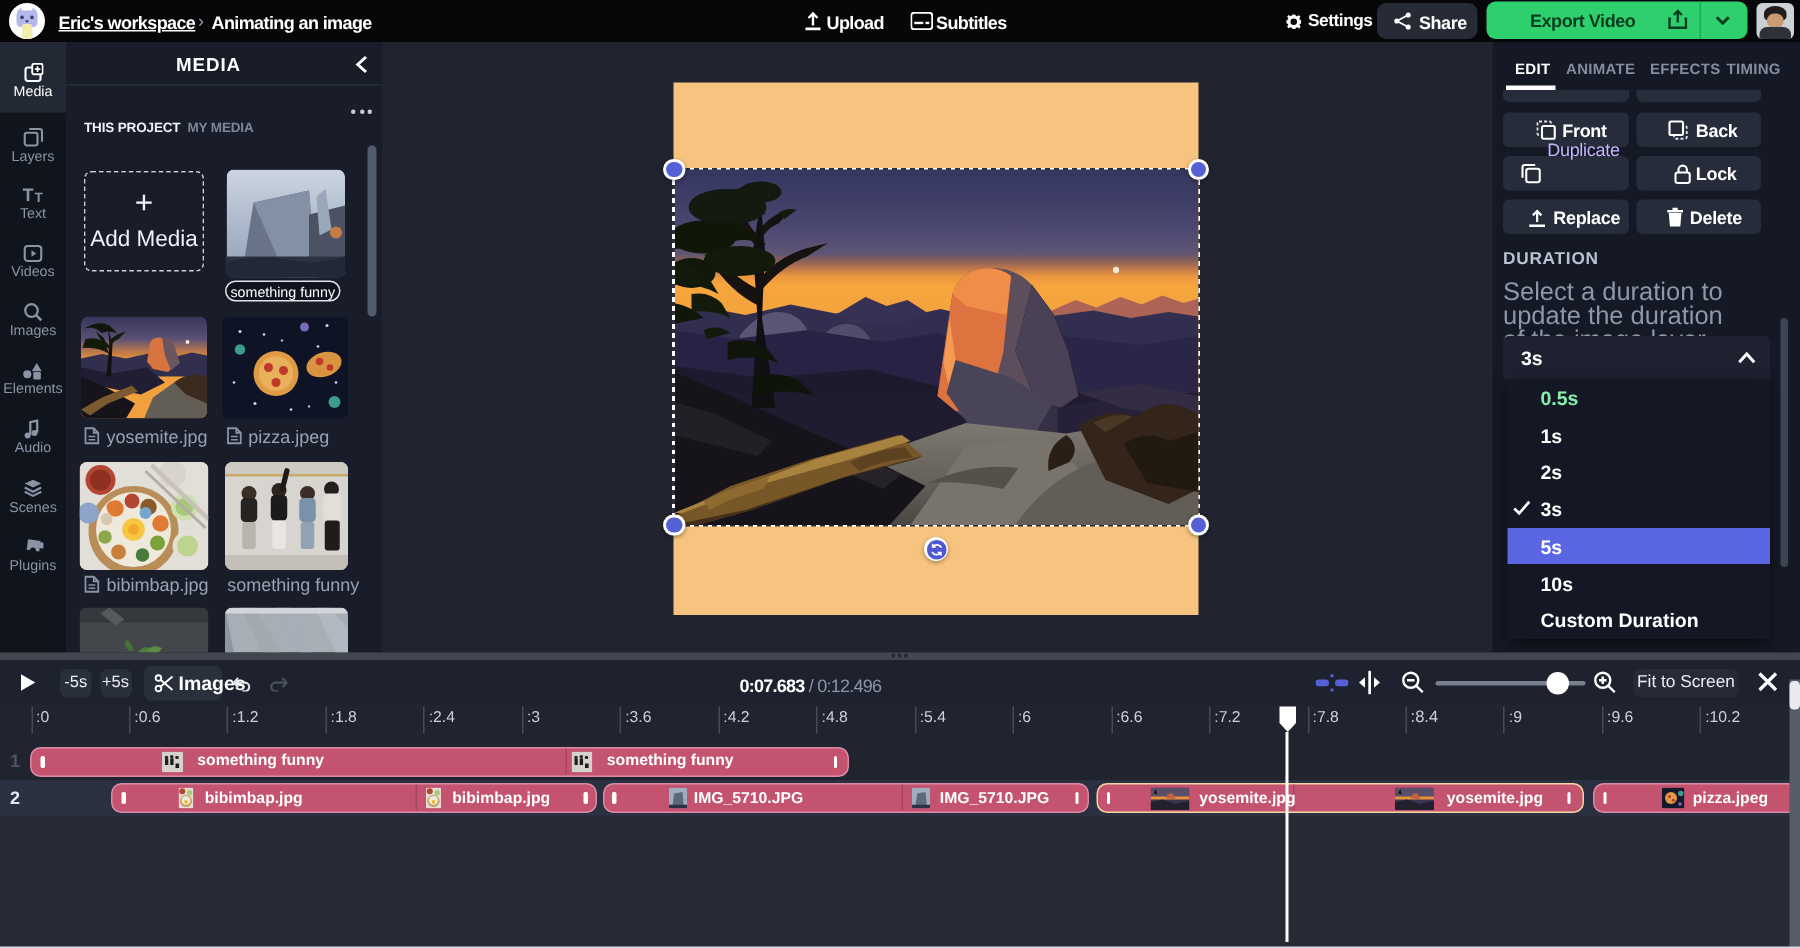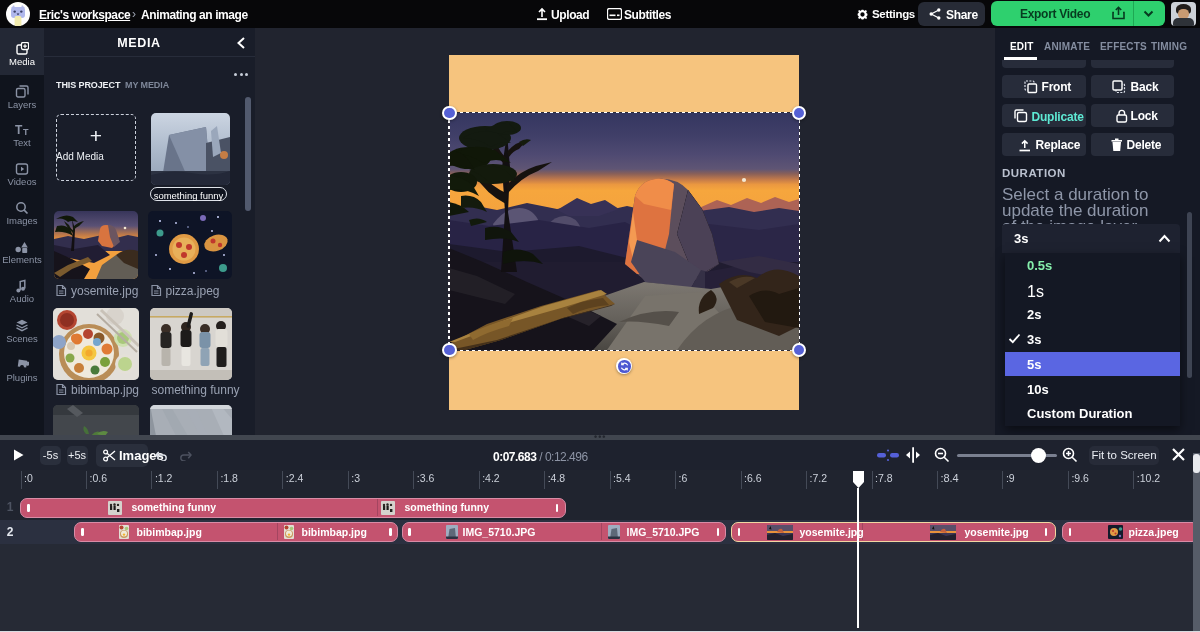--- a/index.html
+++ b/index.html
@@ -127,21 +127,21 @@
       <path d="M8 1 L2.5 6 L8 11"></path>
     </svg>
 <div class="a" style="left:234px;top:73px;width:3px;height:3px;border-radius:50%;background:#c7cdd9"></div>
 <div class="a" style="left:239.5px;top:73px;width:3px;height:3px;border-radius:50%;background:#c7cdd9"></div>
 <div class="a" style="left:245px;top:73px;width:3px;height:3px;border-radius:50%;background:#c7cdd9"></div>
 <div class="a" style="left:56px;top:80px;font-size:9px;font-weight:700;color:#eef1f5;letter-spacing:-0.1px">THIS PROJECT</div>
 <div class="a" style="left:125px;top:80px;font-size:9px;font-weight:700;color:#7e8799;letter-spacing:-0.1px">MY MEDIA</div>
 
 <div class="a" style="left:56px;top:113.5px;width:80px;height:67.5px;border:1.5px dashed #ccd1dc;border-radius:5px"></div>
 <div class="a" style="left:56px;top:124px;width:80px;text-align:center;font-size:21px;font-weight:300;color:#eef1f5">+</div>
-<div class="a" style="left:56px;top:151px;width:80px;text-align:left;font-size:10px;color:#eef1f5">Add Media</div>
+<div class="a" style="left:56px;top:151px;width:80px;text-align:center;font-size:15px;color:#eef1f5">Add Media</div>
 
 <div class="a" style="left:150.5px;top:112.5px;width:79px;height:72px;border-radius:5px;overflow:hidden">
 <svg width="79" height="72" viewBox="0 0 79 72">
  <defs>
           <linearGradient id="bsky" x1="0" y1="0" x2="0" y2="1">
   <stop offset="0" stop-color="#ccd5e2"></stop>
             <stop offset="0.55" stop-color="#aab7c9"></stop>
             <stop offset="1" stop-color="#93a1b5"></stop>
           </linearGradient>
         </defs>
@@ -443,21 +443,21 @@
 <div class="a" style="left:1041.5px;top:80.0px;font-size:12px;font-weight:600;color:#fff;letter-spacing:-0.2px">Front</div>
 <svg class="a" style="left:1112px;top:79.5px" width="14" height="14" viewBox="0 0 14 14">
       <rect x="4" y="4" width="8.5" height="8.5" rx="1" fill="none" stroke="#dfe3ec" stroke-width="1.2" stroke-dasharray="2 1.4"></rect>
       <rect x="1" y="1" width="9" height="9" rx="1" fill="#272c3a" stroke="#fff" stroke-width="1.4"></rect>
     </svg>
 <div class="a" style="left:1130.5px;top:80.0px;font-size:12px;font-weight:600;color:#fff;letter-spacing:-0.2px">Back</div>
 <svg class="a" style="left:1013.5px;top:108.5px" width="14" height="14" viewBox="0 0 14 14">
       <rect x="3.5" y="3.5" width="9" height="9" rx="1.5" fill="none" stroke="#fff" stroke-width="1.4"></rect>
       <path d="M1 9.5 V2.5 a1.5 1.5 0 0 1 1.5 -1.5 H9.5" fill="none" stroke="#fff" stroke-width="1.4"></path>
     </svg>
-<div class="a" style="left:1031.5px;top:110px;font-size:12px;font-weight:700;color:#5eead4;letter-spacing:-0.2px">Duplicate</div>
+<div class="a" style="left:1031.5px;top:93px;font-size:12px;font-weight:400;color:#c4b5fd;letter-spacing:-0.2px">Duplicate</div>
 <svg class="a" style="left:1114.5px;top:108.5px" width="14" height="14" viewBox="0 0 14 14">
       <rect x="2" y="6" width="9.5" height="7" rx="1.5" fill="none" stroke="#fff" stroke-width="1.4"></rect>
       <path d="M4 6 V4.2 a2.8 2.8 0 0 1 5.6 0 V6" fill="none" stroke="#fff" stroke-width="1.4"></path>
     </svg>
 <div class="a" style="left:1130.5px;top:109.0px;font-size:12px;font-weight:600;color:#fff;letter-spacing:-0.2px">Lock</div>
 <svg class="a" style="left:1018px;top:137.5px" width="14" height="14" viewBox="0 0 14 14">
       <path d="M6.75 10 V3 M3.9 5.6 L6.75 2.7 L9.6 5.6" fill="none" stroke="#fff" stroke-width="1.5"></path>
       <path d="M1.5 12.5 H12" stroke="#fff" stroke-width="1.7"></path>
     </svg>
 <div class="a" style="left:1035.5px;top:138.0px;font-size:12px;font-weight:600;color:#fff;letter-spacing:-0.2px">Replace</div>
@@ -470,21 +470,21 @@
 
 <div class="a" style="left:1002px;top:167px;font-size:11.5px;font-weight:700;letter-spacing:0.5px;color:#bac1cf">DURATION</div>
 <div class="a" style="left:1002px;top:187px;width:160px;font-size:17px;line-height:16px;color:#8e96a8">Select a duration to update the duration of the image layer</div>
 <div class="a" style="left:1002px;top:224px;width:177.5px;height:29px;background:#1e2230;border-radius:4px 4px 0 0"></div>
 <div class="a" style="left:1014px;top:231px;font-size:13px;font-weight:700;color:#fff">3s</div>
 <svg class="a" style="left:1158px;top:233.5px" width="13" height="9" viewBox="0 0 13 9" fill="none" stroke="#fff" stroke-width="2">
       <path d="M1.5 7.5 L6.5 2 L11.5 7.5"></path>
     </svg>
 <div class="a" style="left:1004.5px;top:253px;width:175px;height:173px;background:#141824;box-shadow:0 4px 10px rgba(0,0,0,0.5)"></div>
 <div class="a" style="left:1027px;top:258.0px;font-size:13px;font-weight:700;color:#86efac">0.5s</div>
-<div class="a" style="left:1027px;top:282.7px;font-size:16px;font-weight:400;color:#fff">1s</div>
+<div class="a" style="left:1027px;top:282.7px;font-size:13px;font-weight:700;color:#fff">1s</div>
 <div class="a" style="left:1027px;top:307.4px;font-size:13px;font-weight:700;color:#fff">2s</div>
 <div class="a" style="left:1027px;top:332.1px;font-size:13px;font-weight:700;color:#fff">3s</div>
 <div class="a" style="left:1004.5px;top:351.8px;width:175px;height:24.7px;background:#5a66e2"></div>
 <div class="a" style="left:1027px;top:356.8px;font-size:13px;font-weight:700;color:#fff">5s</div>
 <div class="a" style="left:1027px;top:381.5px;font-size:13px;font-weight:700;color:#fff">10s</div>
 <div class="a" style="left:1027px;top:406.2px;font-size:13px;font-weight:700;color:#fff">Custom Duration</div>
 <svg class="a" style="left:1008px;top:333px" width="13" height="11" viewBox="0 0 13 11" fill="none" stroke="#fff" stroke-width="1.8">
       <path d="M1.5 6 L4.8 9.2 L11.5 1.5"></path>
     </svg>
 <div class="a" style="left:1186.5px;top:212px;width:5.5px;height:166px;background:#3e4453;border-radius:3px"></div>

